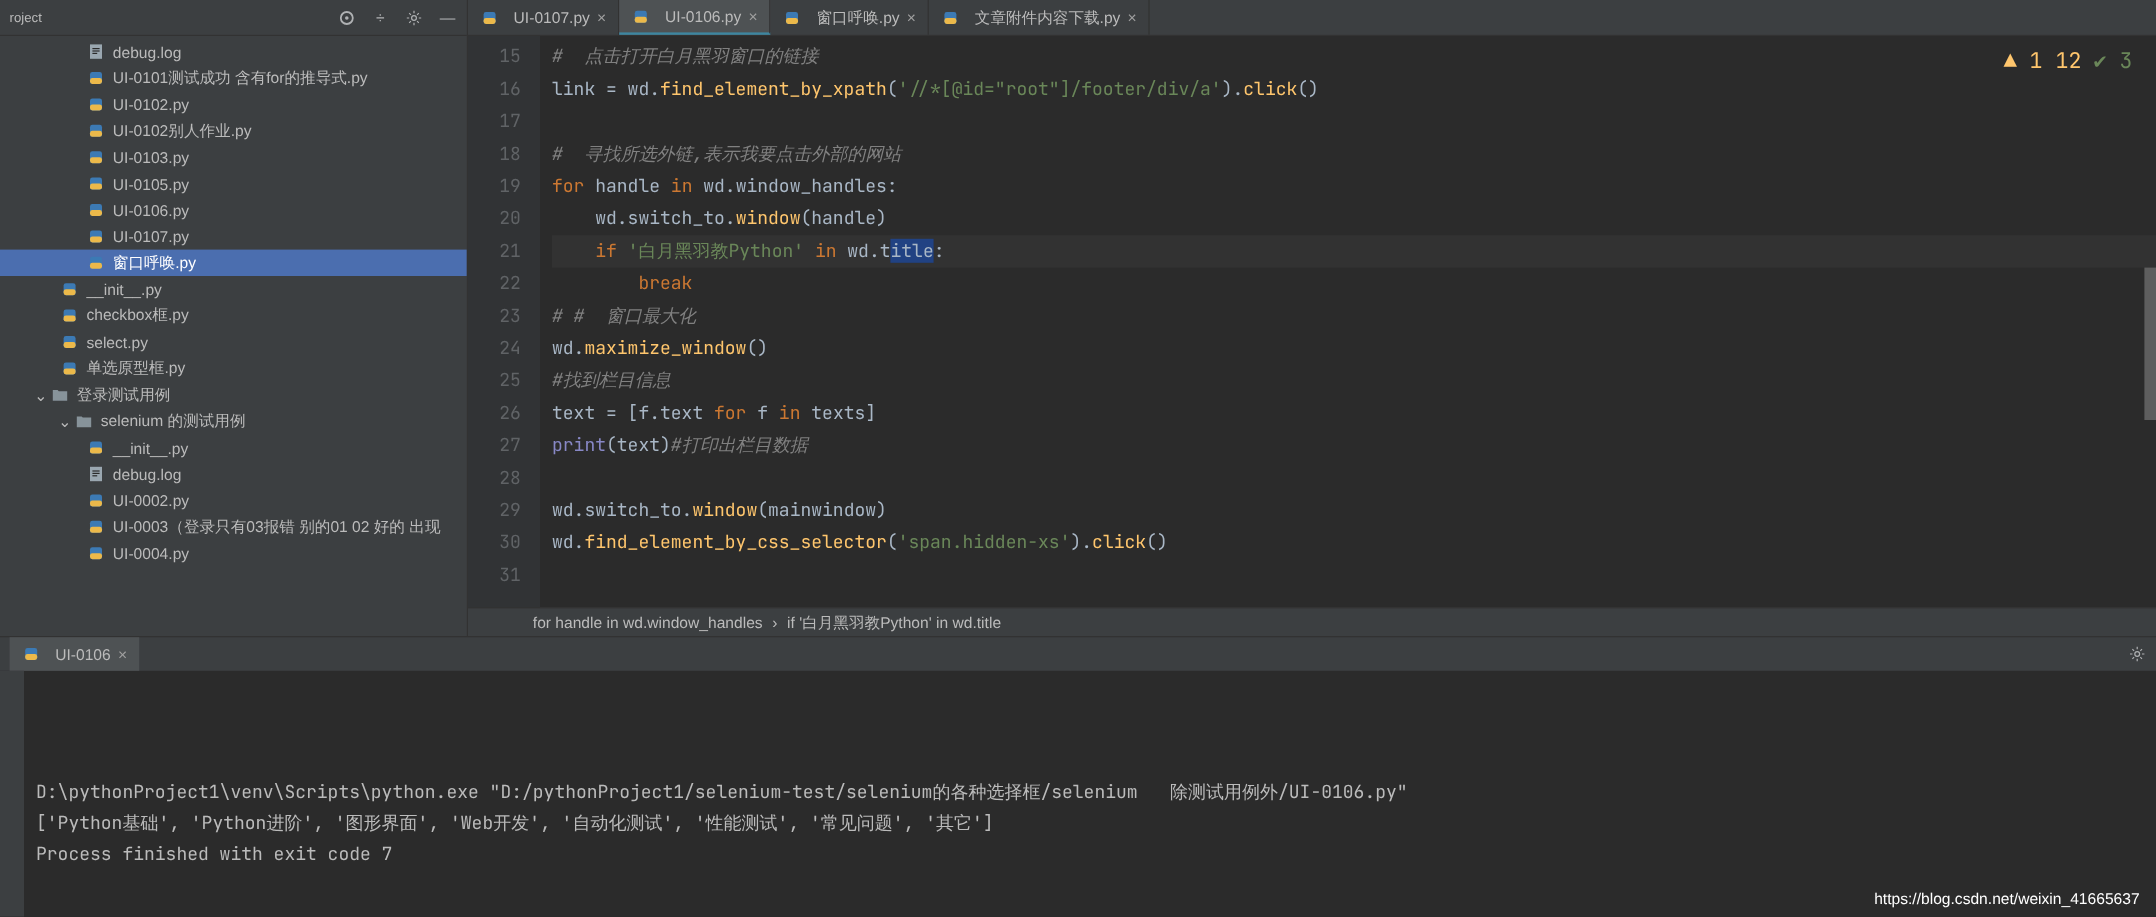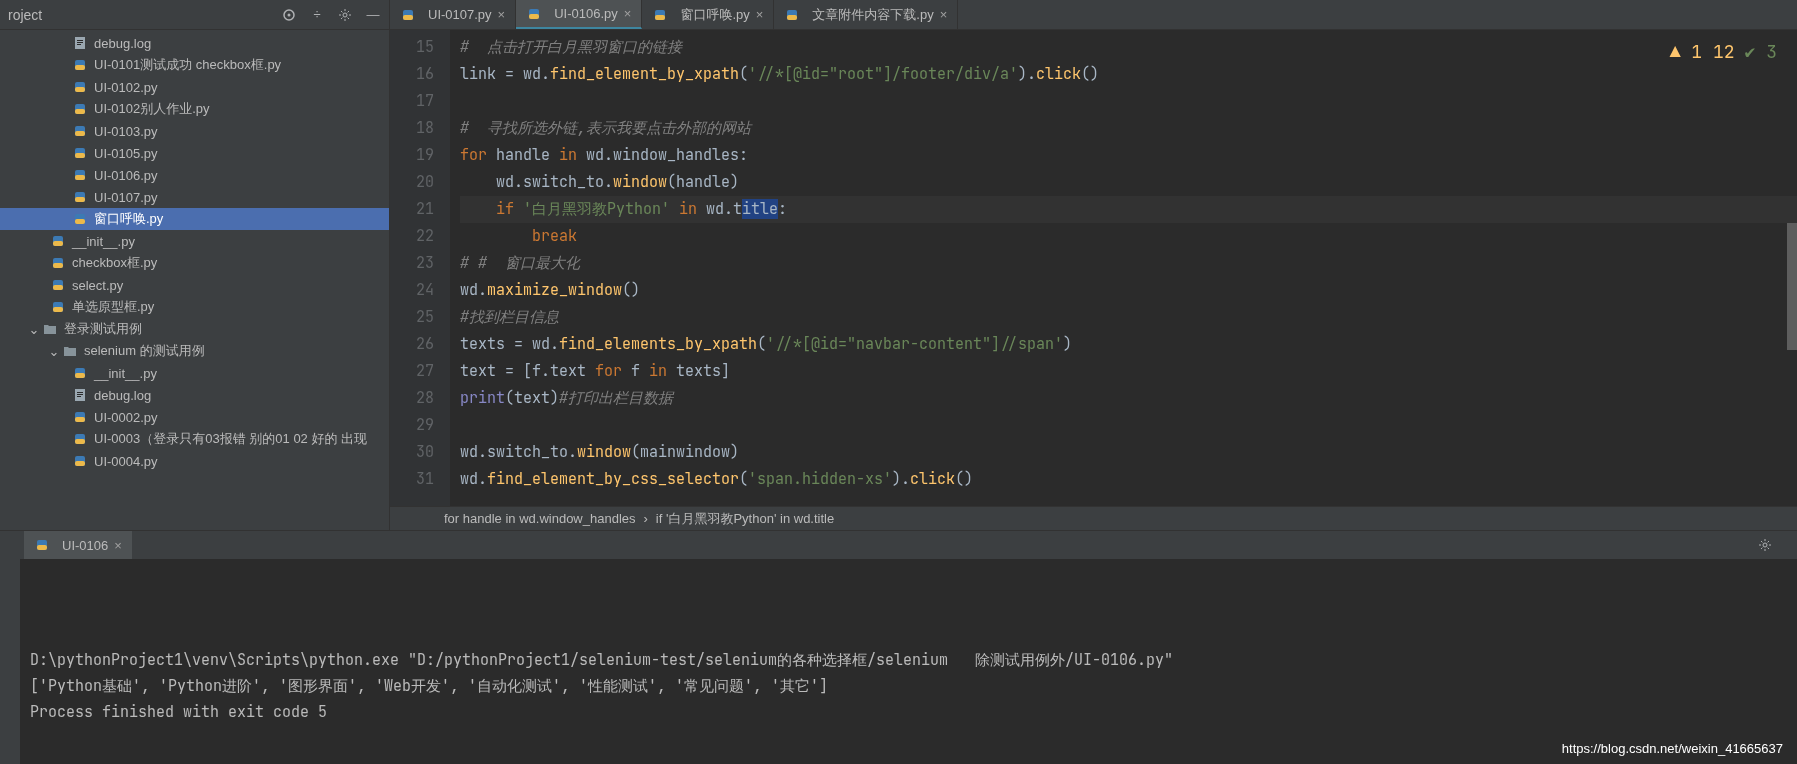--- a/index.html
+++ b/index.html
@@ -22,21 +22,21 @@
   flex-direction: column;
 }
 .sidebar-header {
   height: 30px;
   display: flex;
   align-items: center;
   padding: 0 8px;
   border-bottom: 1px solid #323232;
   justify-content: space-between;
 }
-.sidebar-title { color: #bbbbbb; font-size: 14px; }
+.sidebar-title { color: #bbbbbb; font-size: 11px; }
 .sidebar-header-icons { display: flex; gap: 12px; align-items: center; }
 .header-icon { width: 16px; height: 16px; display: flex; align-items: center; justify-content: center; cursor: pointer; color: #afb1b3; }
 .file-tree { flex: 1; overflow-y: auto; padding: 2px 0; position: relative; }
 .tree-item {
   display: flex;
   align-items: center;
   height: 22px;
   padding-left: 8px;
   cursor: pointer;
   color: #bbbbbb;
@@ -135,21 +135,21 @@
   background: #2b2b2b;
   border-top: 1px solid #323232;
   display: flex;
   flex-direction: column;
 }
 .console-tabs {
   height: 28px;
   background: #3c3f41;
   display: flex;
   align-items: center;
-  padding: 0 24px;
+  padding: 0 8px;
   justify-content: space-between;
 }
 .console-tab {
   display: flex;
   align-items: center;
   gap: 6px;
   padding: 0 10px;
   height: 100%;
   background: #4e5254;
   color: #bbbbbb;
@@ -215,21 +215,21 @@
           </span>
           <span>debug.log</span>
         </div>
         <div class="tree-item indent-1">
           <span class="file-icon">
             <svg width="14" height="14" viewBox="0 0 14 14">
               <rect x="2" y="2" width="10" height="10" rx="2" fill="#3c7ab4"></rect>
               <rect x="2" y="7" width="10" height="5" rx="2" fill="#ecb94a"></rect>
             </svg>
           </span>
-          <span>UI-0101测试成功  checkbox框.py</span>
+          <span>UI-0101测试成功  含有for的推导式.py</span>
         </div>
         <div class="tree-item indent-1">
           <span class="file-icon">
             <svg width="14" height="14" viewBox="0 0 14 14">
               <rect x="2" y="2" width="10" height="10" rx="2" fill="#3c7ab4"></rect>
               <rect x="2" y="7" width="10" height="5" rx="2" fill="#ecb94a"></rect>
             </svg>
           </span>
           <span>UI-0102.py</span>
         </div>
@@ -466,21 +466,20 @@
           <div class="code-line"><span class="ident">link = wd.</span><span class="fn">find_element_by_xpath</span><span class="ident">(</span><span class="str">'//*[@id="root"]/footer/div/a'</span><span class="ident">).</span><span class="fn">click</span><span class="ident">()</span></div>
           <div class="code-line"></div>
           <div class="code-line"><span class="com">#  寻找所选外链,表示我要点击外部的网站</span></div>
           <div class="code-line"><span class="kw">for </span><span class="ident">handle </span><span class="kw">in </span><span class="ident">wd.window_handles:</span></div>
           <div class="code-line">    <span class="ident">wd.switch_to.</span><span class="fn">window</span><span class="ident">(handle)</span></div>
           <div class="code-line caret-line">    <span class="kw">if </span><span class="str">'白月黑羽教Python'</span> <span class="kw">in </span><span class="ident">wd.t</span><span class="highlight-sel ident">itle</span><span class="ident">:</span></div>
           <div class="code-line">        <span class="kw">break</span></div>
           <div class="code-line"><span class="com"># #  窗口最大化</span></div>
           <div class="code-line"><span class="ident">wd.</span><span class="fn">maximize_window</span><span class="ident">()</span></div>
           <div class="code-line"><span class="com">#找到栏目信息</span></div>
-          <div class="code-line"><span class="ident">texts = wd.</span><span class="fn">find_elements_by_xpath</span><span class="ident">(</span><span class="str">'//*[@id="navbar-content"]//span'</span><span class="ident">)</span></div>
           <div class="code-line"><span class="ident">text = [f.text </span><span class="kw">for </span><span class="ident">f </span><span class="kw">in </span><span class="ident">texts]</span></div>
           <div class="code-line"><span class="builtin">print</span><span class="ident">(text)</span><span class="com">#打印出栏目数据</span></div>
           <div class="code-line"></div>
           <div class="code-line"><span class="ident">wd.switch_to.</span><span class="fn">window</span><span class="ident">(mainwindow)</span></div>
           <div class="code-line"><span class="ident">wd.</span><span class="fn">find_element_by_css_selector</span><span class="ident">(</span><span class="str">'span.hidden-xs'</span><span class="ident">).</span><span class="fn">click</span><span class="ident">()</span></div>
         </div>
     </div>
     <div class="breadcrumb">
       <span>for handle in wd.window_handles</span>
       <span>›</span>
@@ -503,16 +502,16 @@
     </div>
     <span class="header-icon">
         <svg width="14" height="14" viewBox="0 0 14 14">
           <circle cx="7" cy="7" r="2" fill="none" stroke="currentColor"></circle>
           <path d="M7 1v2M7 11v2M1 7h2M11 7h2M3 3l1.4 1.4M9.6 9.6L11 11M11 3L9.6 4.4M4.4 9.6L3 11" stroke="currentColor"></path>
         </svg>
       </span>
   </div>
   <div class="console-body" id="console-body">
     <div class="left-gutter-strip"></div>
-  <div>D:\pythonProject1\venv\Scripts\python.exe "D:/pythonProject1/selenium-test/selenium的各种选择框/selenium   除测试用例外/UI-0106.py"</div><div>['Python基础', 'Python进阶', '图形界面', 'Web开发', '自动化测试', '性能测试', '常见问题', '其它']</div><div></div><div>Process finished with exit code 5</div></div>
+  <div>D:\pythonProject1\venv\Scripts\python.exe "D:/pythonProject1/selenium-test/selenium的各种选择框/selenium   除测试用例外/UI-0106.py"</div><div>['Python基础', 'Python进阶', '图形界面', 'Web开发', '自动化测试', '性能测试', '常见问题', '其它']</div><div></div><div>Process finished with exit code 7</div></div>
 </div>
 
 <div class="watermark">https://blog.csdn.net/weixin_41665637</div>
 
 </body></html>

